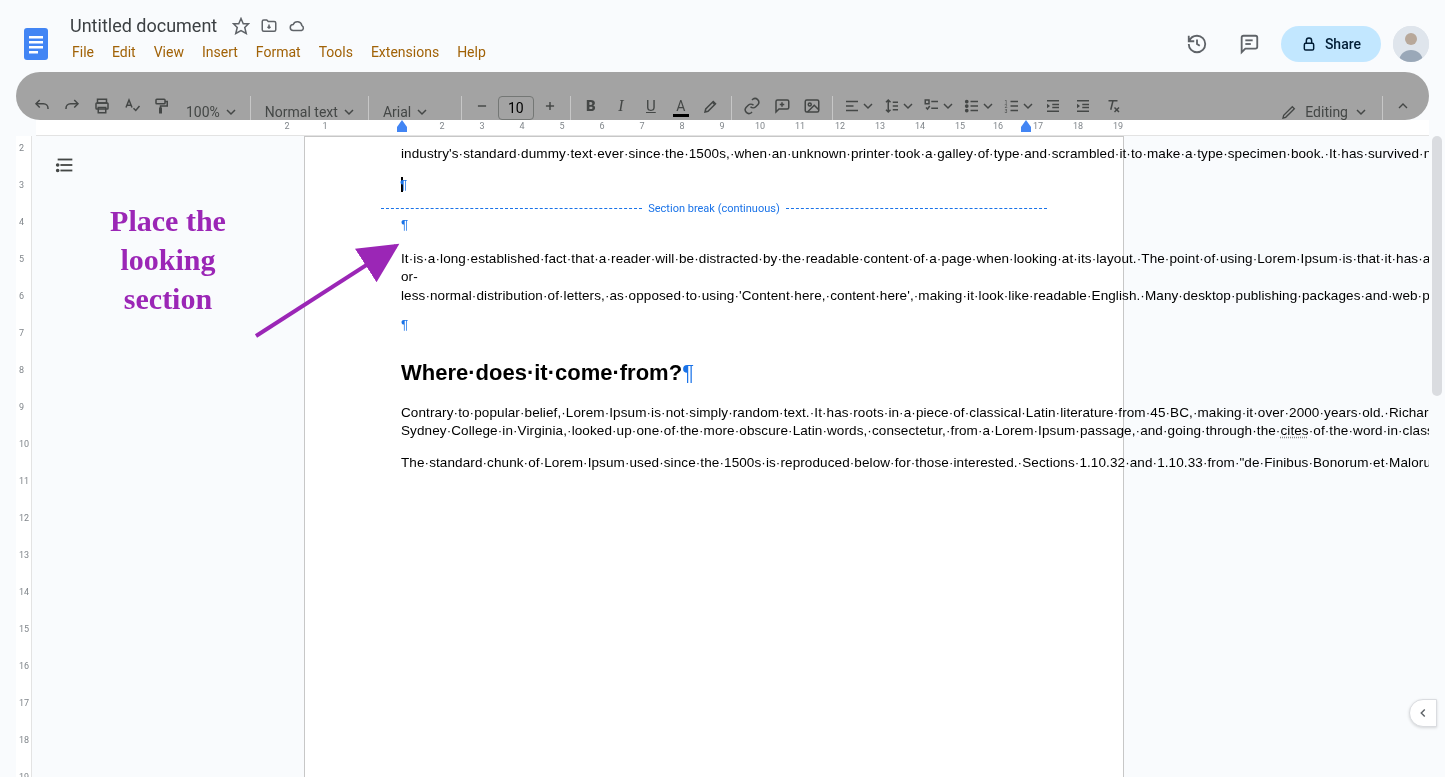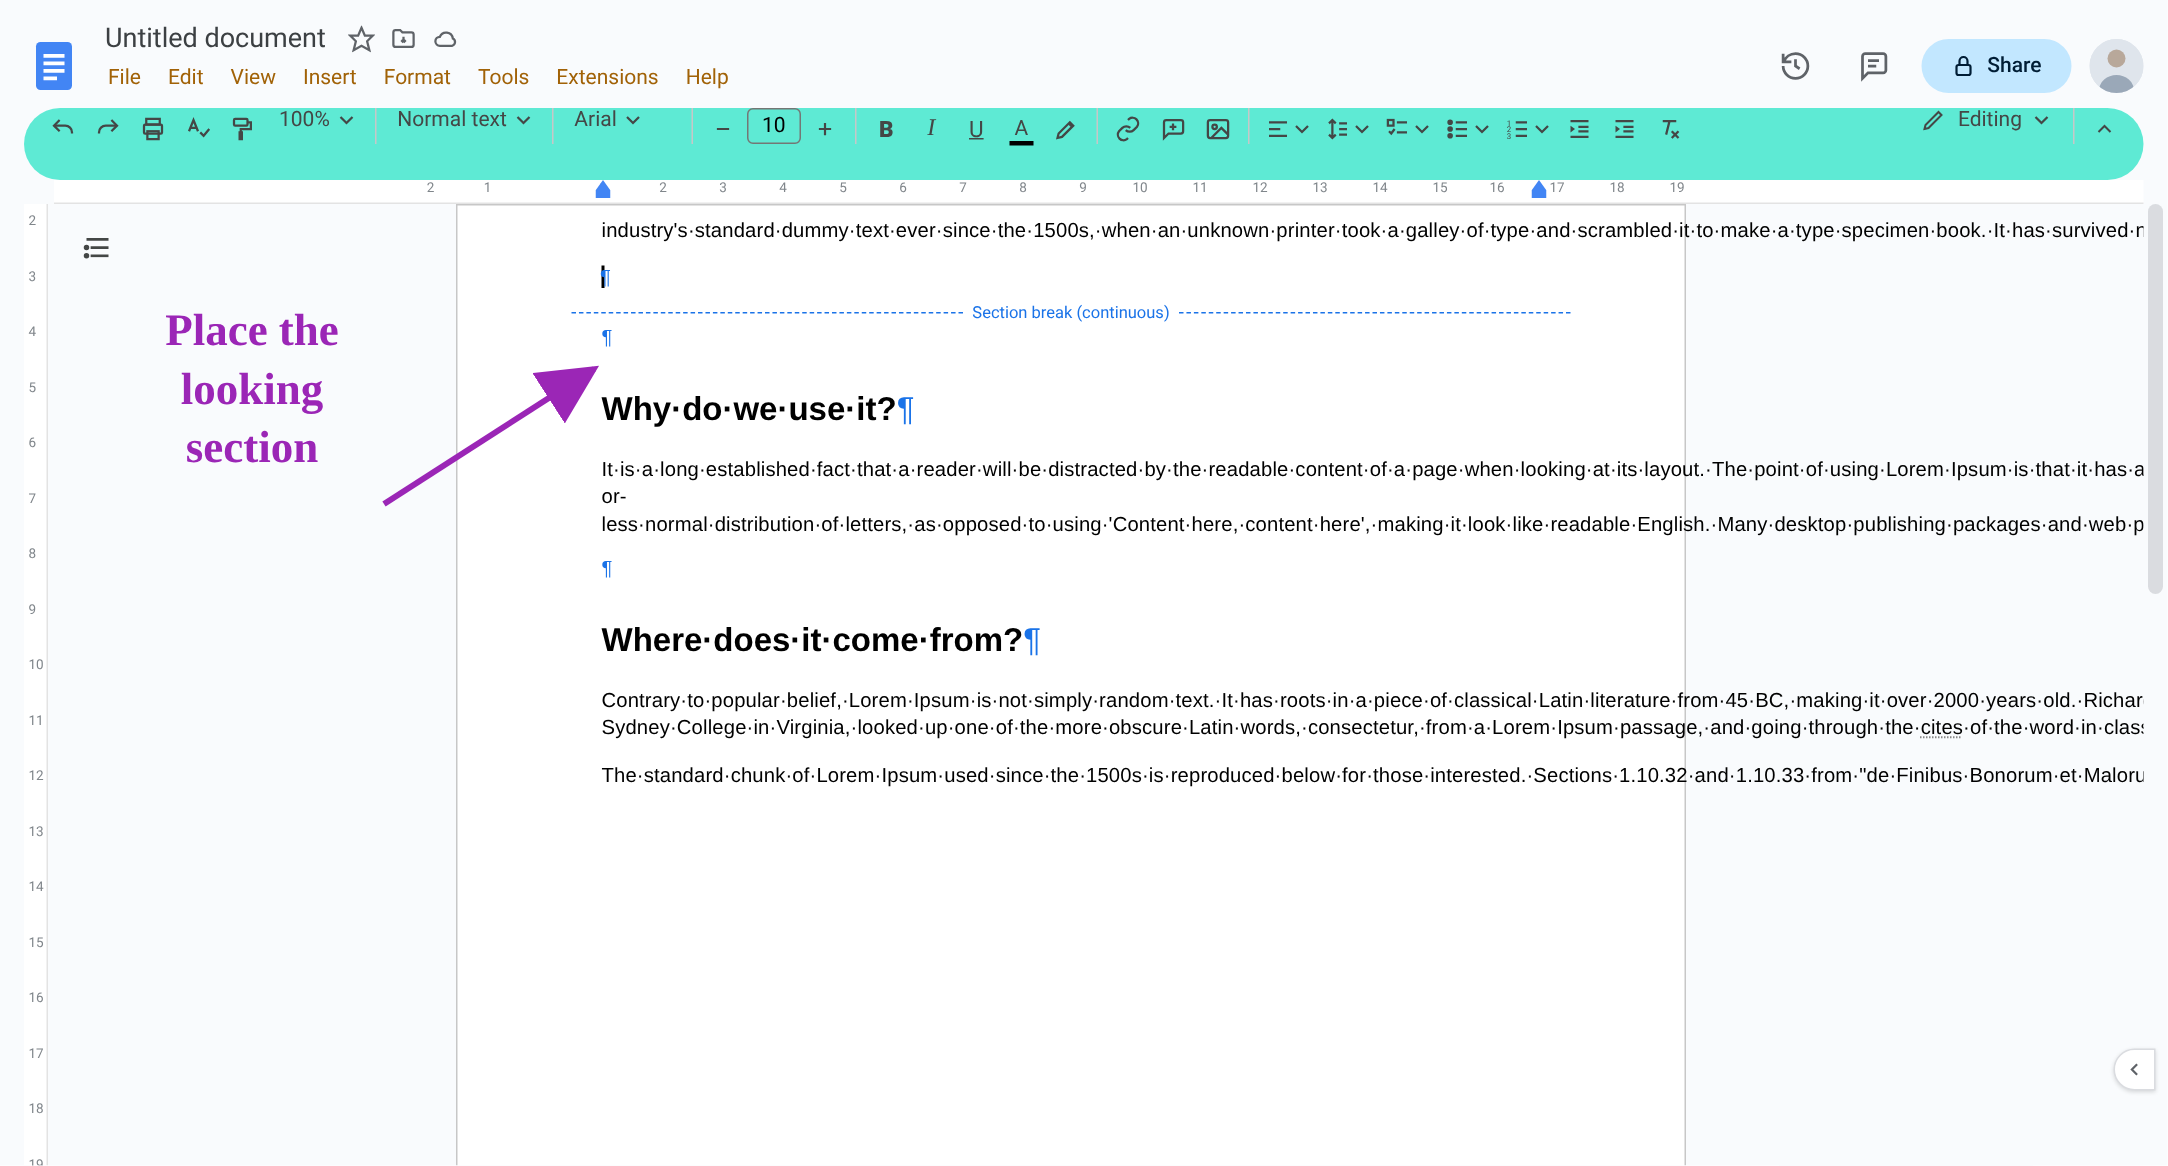--- a/index.html
+++ b/index.html
@@ -14,21 +14,21 @@
 .doc-title { font-size: 18px; color: #3c4043; padding: 2px 6px; }
 .title-icon { width: 20px; height: 20px; color: #5f6368; display: flex; align-items: center; justify-content: center; cursor: pointer; }
 .menubar { display: flex; gap: 2px; margin-top: 2px; }
 .menu-item { font-size: 14px; color: #a16207; padding: 4px 8px; border-radius: 4px; cursor: pointer; }
 .header-right { display: flex; align-items: center; gap: 12px; }
 .header-icon-btn { width: 40px; height: 40px; border-radius: 50%; display: flex; align-items: center; justify-content: center; cursor: pointer; color: #5f6368; }
 .share-btn { background: #c2e7ff; border-radius: 40px; padding: 10px 20px; display: flex; align-items: center; gap: 8px; font-size: 14px; font-weight: 500; color: #001d35; cursor: pointer; }
 .avatar { width: 36px; height: 36px; border-radius: 50%; background: #dde3ea; overflow: hidden; display:flex; align-items:center; justify-content:center; }
 
 
-.toolbar { height: 48px; margin: 8px 16px 0 16px; background: #5eead4; border-radius: 24px; display: flex; align-items: flex-start; padding: 0 12px; gap: 2px; }
+.toolbar { height: 48px; margin: 8px 16px 0 16px; background: #a3a3a3; border-radius: 24px; display: flex; align-items: flex-end; padding: 0 12px; gap: 2px; }
 .tb-btn { min-width: 28px; height: 28px; border-radius: 4px; display: flex; align-items: center; justify-content: center; cursor: pointer; color: #444746; padding: 0 4px; }
 .tb-sep { width: 1px; height: 24px; background: #c7c7c7; margin: 0 4px; }
 .tb-select { display: flex; align-items: center; gap: 6px; padding: 0 8px; font-size: 14px; color: #444746; cursor: pointer; min-width: 0; }
 .tb-fontsize { border: 1px solid #747775; border-radius: 4px; width: 36px; height: 24px; text-align: center; font-size: 14px; display: flex; align-items: center; justify-content: center; }
 .tb-underline-a { position: relative; }
 .tb-underline-a .bar { position: absolute; bottom: 3px; left: 6px; right: 6px; height: 3px; background: #000; }
 .tb-editmode { display: flex; align-items: center; gap: 8px; padding: 0 10px; font-size: 14px; color: #444746; cursor: pointer; margin-left: auto; }
 .chev-down { width: 10px; height: 10px; }
 
 
@@ -412,21 +412,20 @@
 
   <div class="page">
     <p class="para" style="margin-top:8px"><span id="para1-text">industry's·standard·dummy·text·ever·since·the·1500s,·when·an·unknown·printer·took·a·galley·of·type·and·scrambled·it·to·make·a·type·specimen·book.·It·has·survived·not·only·five·centuries,·but·also·the·leap·into·electronic·typesetting,·remaining·essentially·unchanged.·It·was·popularised·in·the·1960s·with·the·release·of·Letraset·sheets·containing·Lorem·Ipsum·passages,·and·more·recently·with·desktop·publishing·software·like·Aldus·PageMaker·including·versions·of·Lorem·Ipsum.</span></p>
     <p class="spacer-line" style="margin-top:14px"><span class="cursor-caret"></span><span class="pilcrow" style="margin-left:-1px">¶</span></p>
     <div class="section-break">
       <span class="line"></span>
         <span class="label">Section break (continuous)</span>
         <span class="line"></span>
     </div>
     <p class="spacer-line" style="margin-top:0"><span class="pilcrow">¶</span></p>
-    <h2 class="h2"><span id="heading1-text">Why·do·we·use·it?</span><span class="pilcrow" style="font-weight:400">¶</span></h2>
     <p class="para" style="margin-top:18px"><span id="para2a-text">It·is·a·long·established·fact·that·a·reader·will·be·distracted·by·the·readable·content·of·a·page·when·looking·at·its·layout.·The·point·of·using·Lorem·Ipsum·is·that·it·has·a·more-or-less·normal·distribution·of·letters,·as·opposed·to·using·'Content·here,·content·here',·making·it·look·like·readable·English.·Many·desktop·publishing·packages·and·web·page·editors·now·use·Lorem·Ipsum·as·their·default·model·text,·and·a·search·for·'lorem·ipsum'·will·uncover·many·</span></p>
     <p class="spacer-line"><span class="pilcrow">¶</span></p>
     <h2 class="h2"><span id="heading2-text">Where·does·it·come·from?</span><span class="pilcrow" style="font-weight:400">¶</span></h2>
     <p class="para" style="margin-top:18px"><span id="para3a-text">Contrary·to·popular·belief,·Lorem·Ipsum·is·not·simply·random·text.·It·has·roots·in·a·piece·of·classical·Latin·literature·from·45·BC,·making·it·over·2000·years·old.·Richard·McClintock,·a·Latin·professor·at·Hampden-Sydney·College·in·Virginia,·looked·up·one·of·the·more·obscure·Latin·words,·consectetur,·from·a·Lorem·Ipsum·passage,·and·going·through·the·</span><span class="dotted-underline" id="para3link1-text">cites</span><span id="para3b-text">·of·the·word·in·classical·literature,·discovered·the·undoubtable·source.·Lorem·Ipsum·comes·from·sections·1.10.32·and·1.10.33·of·"de·Finibus·Bonorum·et·</span></p>
     <p class="para" style="margin-top:14px"><span id="para4-text">The·standard·chunk·of·Lorem·Ipsum·used·since·the·1500s·is·reproduced·below·for·those·interested.·Sections·1.10.32·and·1.10.33·from·"de·Finibus·Bonorum·et·Malorum"·by·Cicero·are·also·reproduced·in·their·exact·original·form,·accompanied·by·English·versions·from·the·1914·translation·by·H.·Rackham</span></p>
   </div>
 
   <div class="annotation" style="top:65px; left:32px; width:200px">
     <div>Place the</div>
     <div>looking</div>

